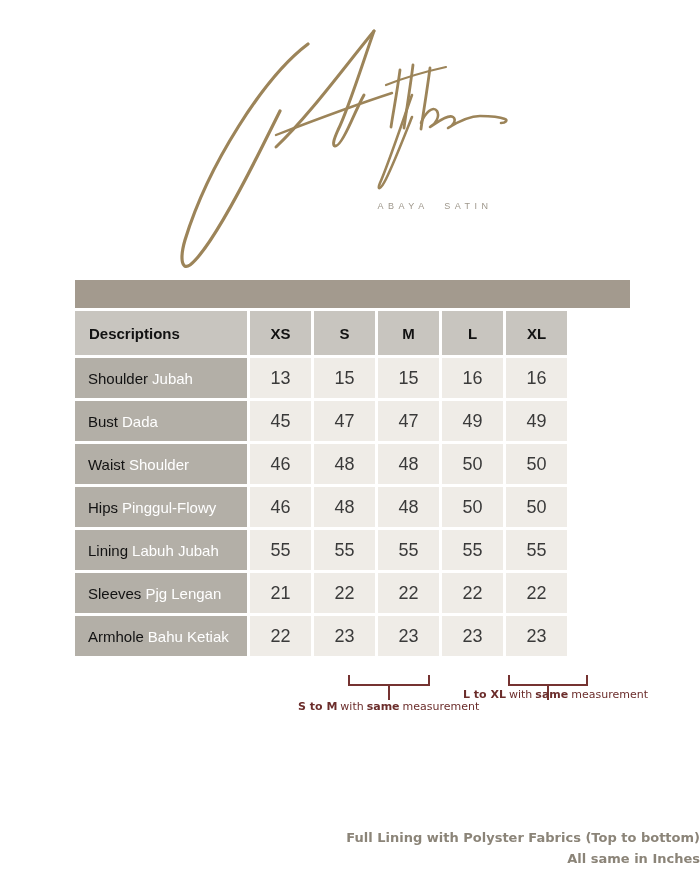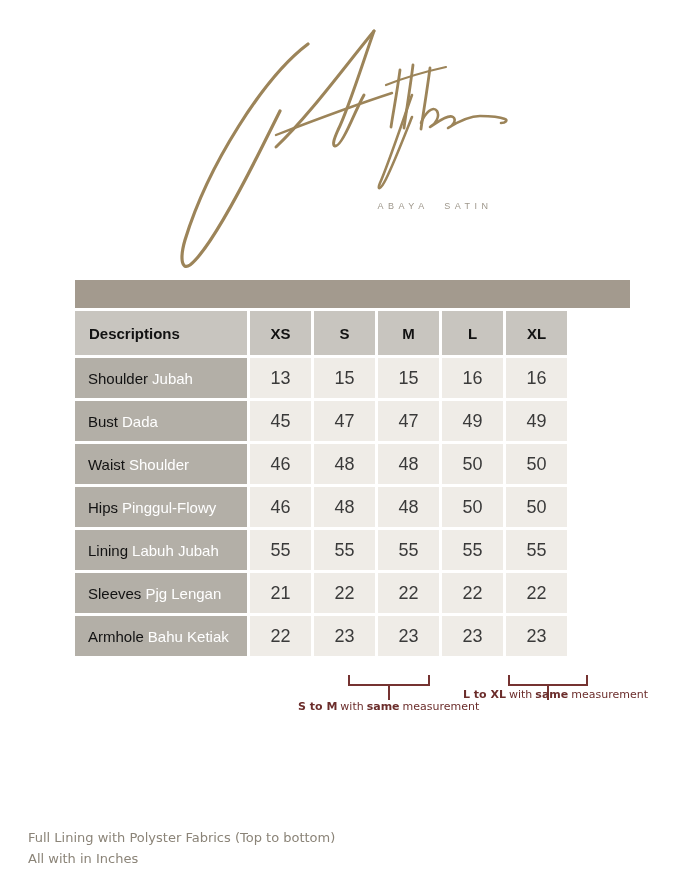--- a/index.html
+++ b/index.html
@@ -60,23 +60,24 @@
   .bracket-label span:last-child { margin-right:0; }
   #bracket1 { left:348px; top:675px; width:82px; }
   #stem1 { left:388px; top:686px; }
   #label1 { left:298px; top:700px; }
   #bracket2 { left:508px; top:675px; width:80px; }
   #stem2 { left:547px; top:686px; }
   #label2 { left:463px; top:688px; }
 
   
   .footer {
-    position:absolute; left:28px; right:0; top:827px; text-align:left;
+    position:absolute; left:28px; right:0; top:827px; text-align:right;
     font-family:"DejaVu Sans", sans-serif; font-size:13px; line-height:21px;
     color:#8b8478;
+    font-weight:bold;
   }
 </style>
 </head>
 <body>
 
 <div class="page">
 
   <svg class="signature" viewBox="0 0 360 250" role="img" aria-label="Althea">
     <g fill="none" stroke="#9c8459" stroke-linecap="round" stroke-linejoin="round">
 
@@ -210,16 +211,16 @@
   </div>
 
   <div class="bracket" id="bracket2"></div>
   <div class="bracket-stem" id="stem2"></div>
   <div class="bracket-label" id="label2">
     <span class="b">L to XL</span><span>with</span><span class="b">same</span><span>measurement</span>
   </div>
 
   <div class="footer">
     <div>Full Lining with Polyster Fabrics (Top to bottom)</div>
-    <div>All with in Inches</div>
+    <div>All same in Inches</div>
   </div>
 
 </div>
 
 </body></html>

